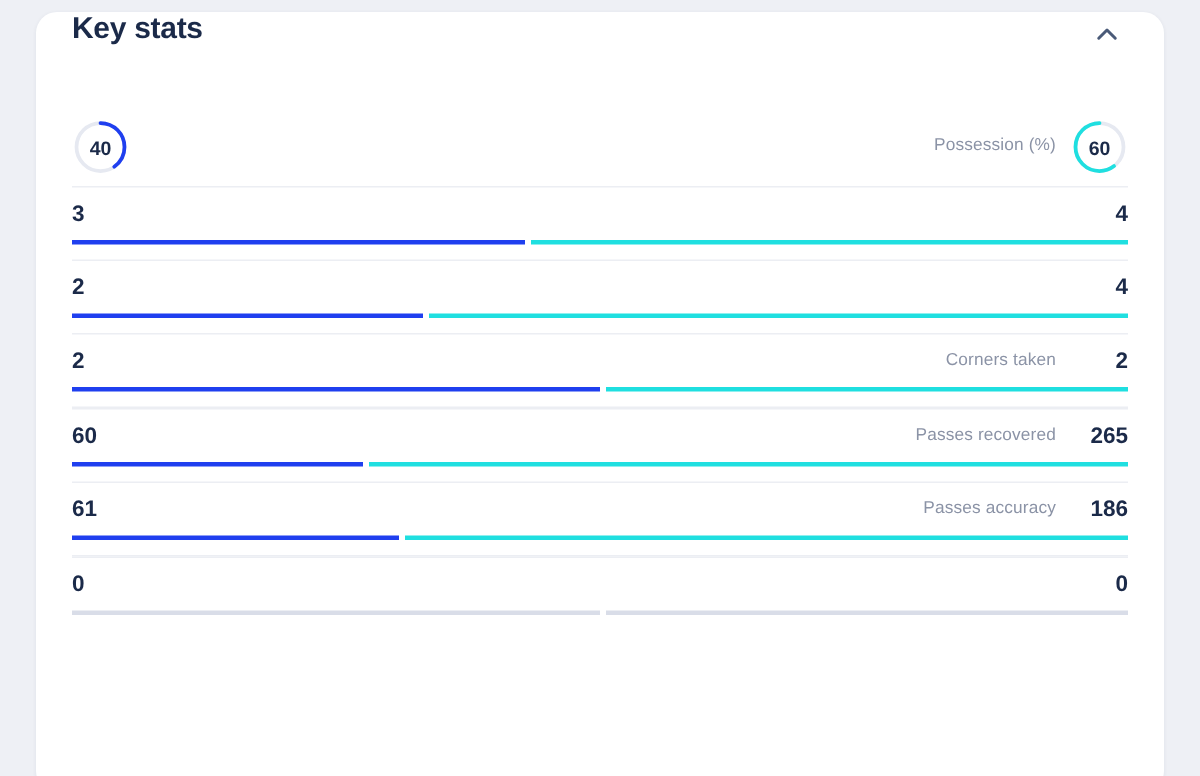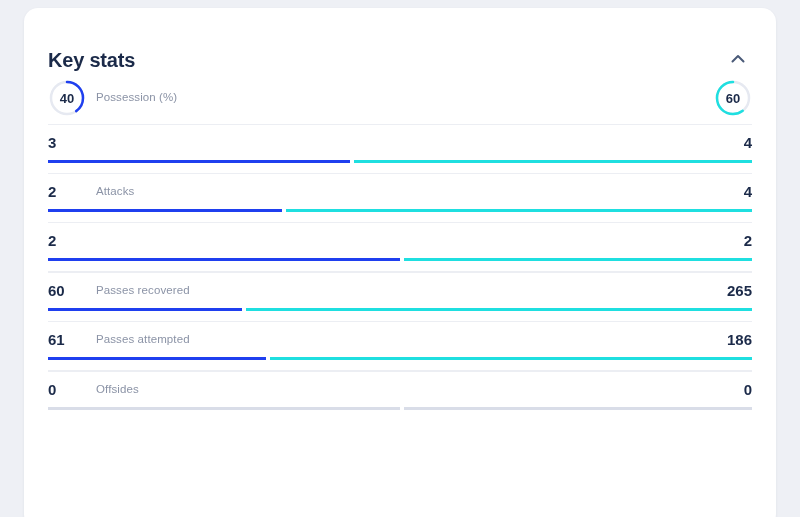--- a/index.html
+++ b/index.html
@@ -25,21 +25,21 @@
     min-height: 520px;
     background: #ffffff;
     border-radius: 14px;
     padding: 0 24px;
     box-shadow: 0 1px 3px rgba(30, 40, 70, 0.07);
   }
 
   
   .card-header {
     display: flex;
-    align-items: flex-end;
+    align-items: flex-start;
     justify-content: space-between;
     height: 64px;
     gap: 48px;
   }
 
   .card-title {
     font-size: 20px;
     font-weight: bold;
     color: #1b2a49;
     letter-spacing: -0.2px;
@@ -73,21 +73,21 @@
     font-size: 15px;
     font-weight: bold;
     color: #1b2a49;
     min-width: 48px;
     line-height: 1;
   }
   .val.right { text-align: right; }
 
   .stat-label {
     flex: 1;
-    text-align: left;
+    text-align: right;
     font-size: 11.5px;
     color: #8b93a6;
     line-height: 1;
     letter-spacing: 0.1px;
   }
 
   
   .bar-wrap {
     display: flex;
     width: 100%;
@@ -181,33 +181,33 @@
         <div class="bar-wrap">
           <div class="bar-left" style="width:42.9%"></div>
           <div class="bar-gap"></div>
           <div class="bar-right" style="flex:1"></div>
         </div>
       </div>
       <div class="divider"></div>
       <div class="stat-row">
         <div class="stat-line">
           <div class="val">2</div>
-          <div class="stat-label">Attacks</div>
           <div class="val right">4</div>
         </div>
         <div class="bar-wrap">
           <div class="bar-left" style="width:33.3%"></div>
           <div class="bar-gap"></div>
           <div class="bar-right" style="flex:1"></div>
         </div>
       </div>
       <div class="divider"></div>
       <div class="stat-row">
         <div class="stat-line">
           <div class="val">2</div>
+          <div class="stat-label">Corners taken</div>
           <div class="val right">2</div>
         </div>
         <div class="bar-wrap">
           <div class="bar-left" style="width:50%"></div>
           <div class="bar-gap"></div>
           <div class="bar-right" style="flex:1"></div>
         </div>
       </div>
       <div class="divider"></div>
       <div class="divider"></div>
@@ -220,35 +220,34 @@
         <div class="bar-wrap">
           <div class="bar-left" style="width:27.6%"></div>
           <div class="bar-gap"></div>
           <div class="bar-right" style="flex:1"></div>
         </div>
       </div>
       <div class="divider"></div>
       <div class="stat-row">
         <div class="stat-line">
           <div class="val">61</div>
-          <div class="stat-label">Passes attempted</div>
+          <div class="stat-label">Passes accuracy</div>
           <div class="val right">186</div>
         </div>
         <div class="bar-wrap">
           <div class="bar-left" style="width:30.9%"></div>
           <div class="bar-gap"></div>
           <div class="bar-right" style="flex:1"></div>
         </div>
       </div>
       <div class="divider"></div>
       <div class="divider"></div>
       <div class="stat-row">
         <div class="stat-line">
           <div class="val">0</div>
-          <div class="stat-label">Offsides</div>
           <div class="val right">0</div>
         </div>
         <div class="bar-wrap empty">
           <div class="bar-left" style="width:50%"></div>
           <div class="bar-gap"></div>
           <div class="bar-right" style="flex:1"></div>
         </div>
       </div>
     </div>
 

